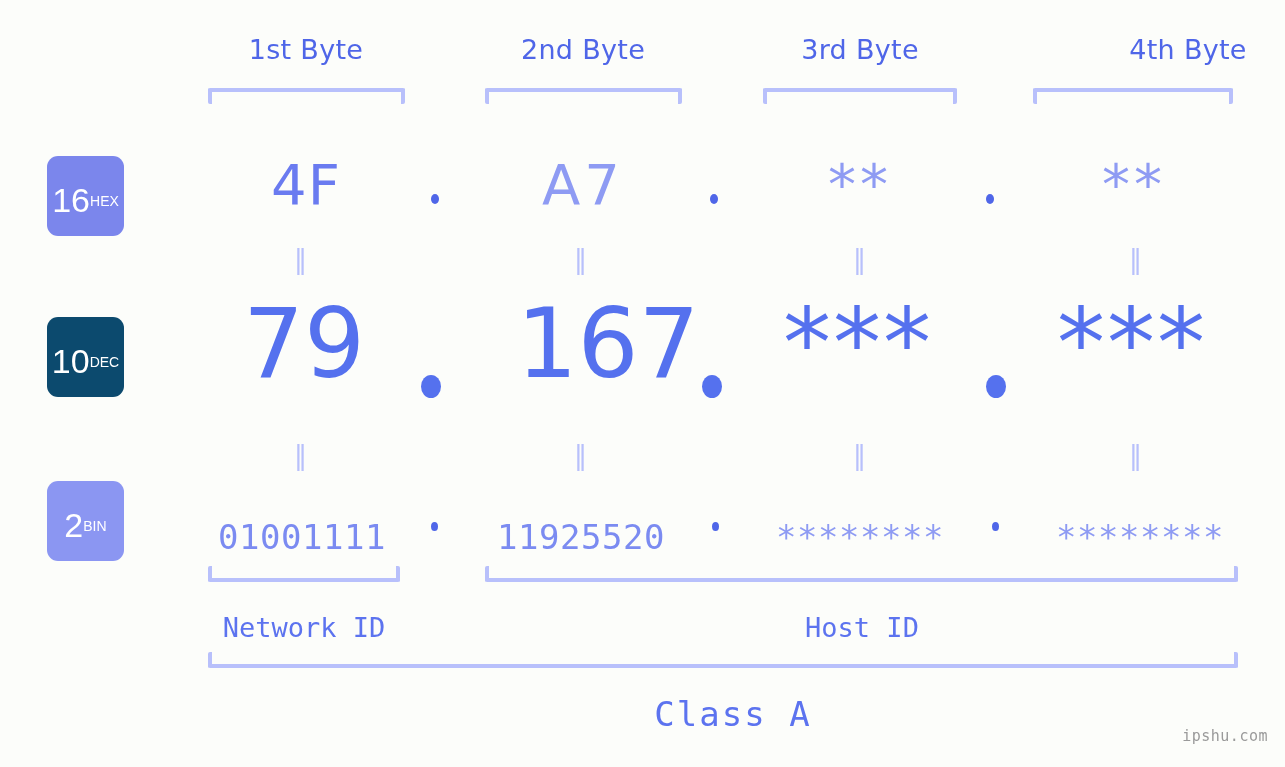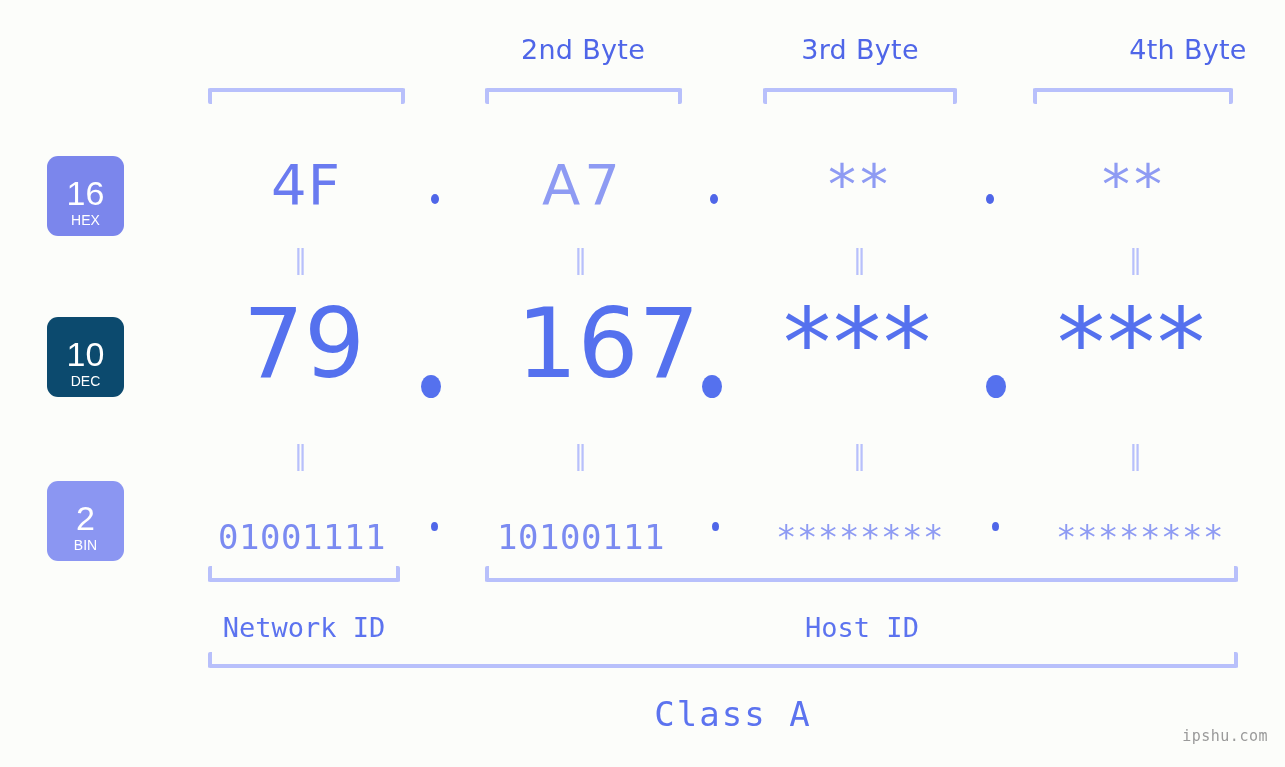--- a/index.html
+++ b/index.html
@@ -26,21 +26,20 @@
   
   .badge {
     position: absolute;
     left: 47px;
     width: 77px;
     height: 80px;
     border-radius: 11px;
     background: #7b86ec;
     color: #ffffff;
     display: flex;
-    flex-direction: column;
     align-items: center;
     justify-content: center;
     line-height: 1;
     box-sizing: border-box;
     padding-top: 10px;
   }
   .badge .b-num {
     font-size: 34px;
     font-weight: 400;
     letter-spacing: 0px;
@@ -186,20 +185,21 @@
     font-family: "DejaVu Sans Mono", monospace;
     color: #9a9a9a;
     letter-spacing: 0.5px;
   }
 </style>
 </head>
 <body>
 
 <div class="stage">
 
+  <div class="byte-label" style="left:206px">1st Byte</div>
   <div class="byte-label" style="left:483px">2nd Byte</div>
   <div class="byte-label" style="left:760px">3rd Byte</div>
   <div class="byte-label" style="left:1088px">4th Byte</div>
 
   <div class="bracket-top" style="left:208px;  width:197px"></div>
   <div class="bracket-top" style="left:485px;  width:197px"></div>
   <div class="bracket-top" style="left:763px;  width:194px"></div>
   <div class="bracket-top" style="left:1033px; width:200px"></div>
 
   <div class="badge badge-hex">
@@ -242,21 +242,21 @@
   <div class="eqs eqs-2" style="left:760px">‖</div>
   <div class="eqs eqs-2" style="left:1036px">‖</div>
 
   <div class="badge badge-bin">
     <span class="b-num">2</span>
     <span class="b-sub">BIN</span>
   </div>
 
   <div class="row-bin">
     <div class="cell" style="left:202px">01001111</div>
-    <div class="cell" style="left:481px">10100111</div>
+    <div class="cell" style="left:481px">11925520</div>
     <div class="cell masked" style="left:760px">********</div>
     <div class="cell masked" style="left:1040px">********</div>
     <div class="dot dot-bin" style="left:431px"></div>
     <div class="dot dot-bin" style="left:712px"></div>
     <div class="dot dot-bin" style="left:992px"></div>
   </div>
 
   <div class="bracket-bottom" style="left:208px; top:566px; width:192px"></div>
   <div class="bracket-bottom" style="left:485px; top:566px; width:753px"></div>
 

